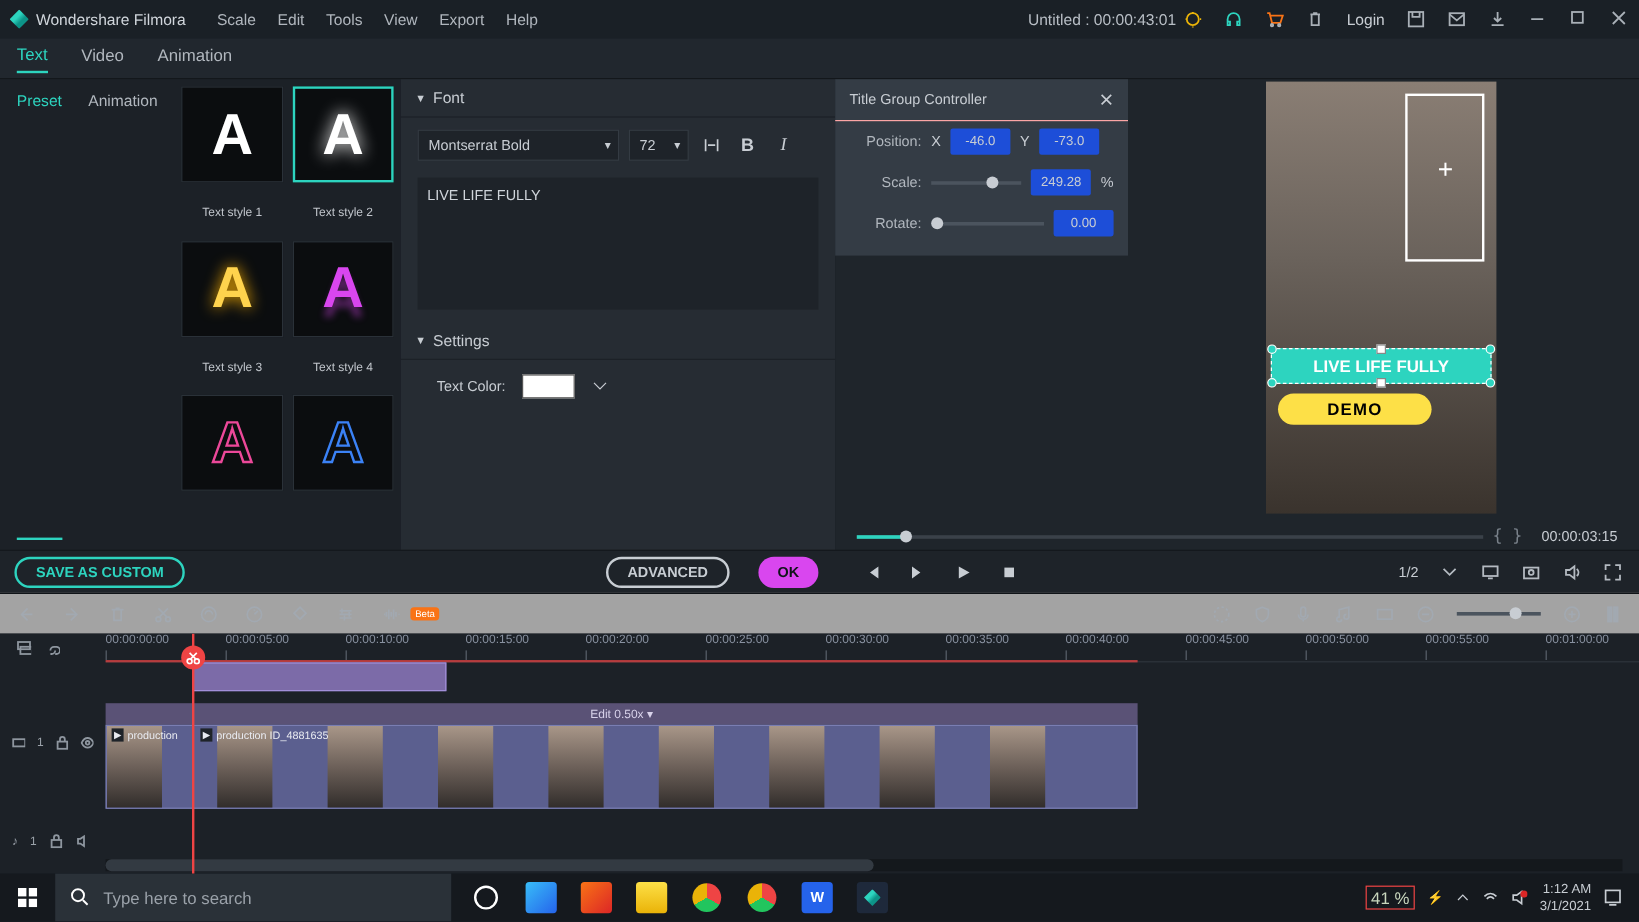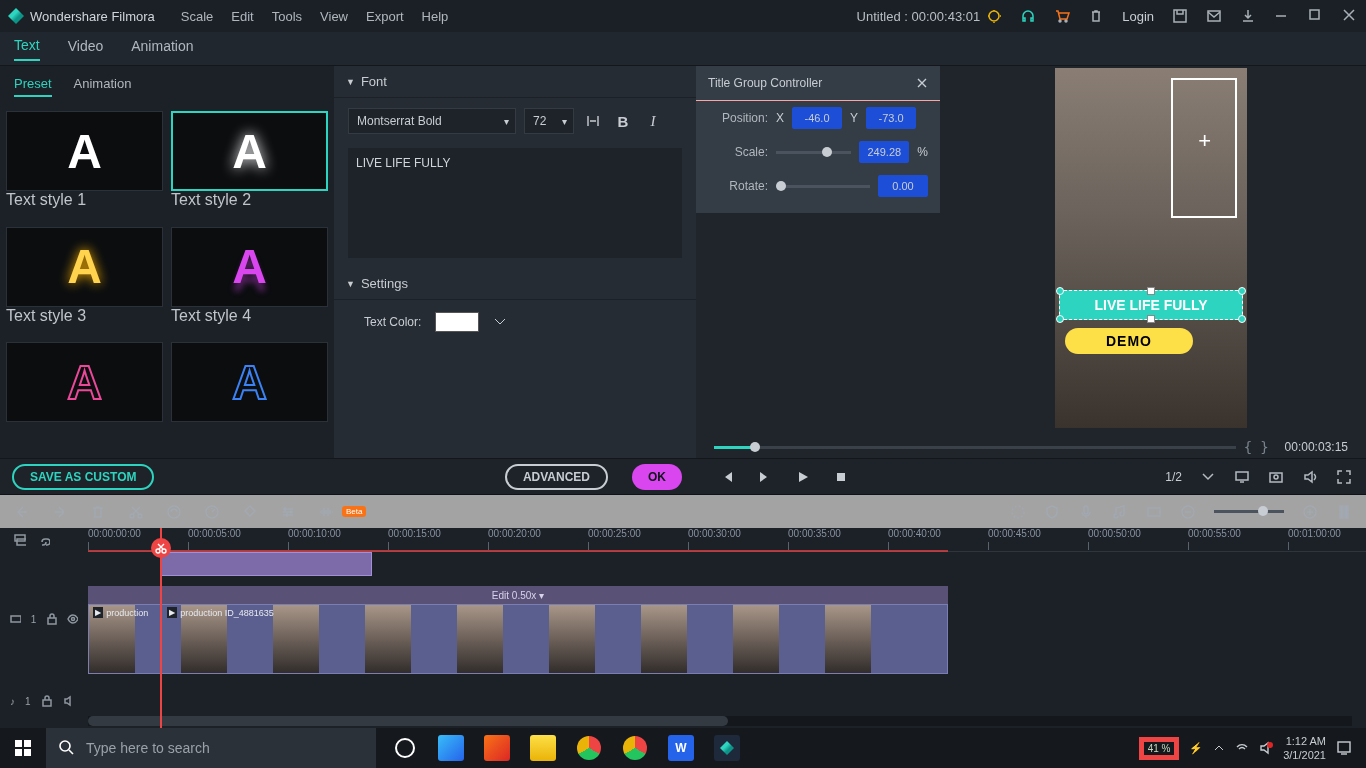--- a/index.html
+++ b/index.html
@@ -16,29 +16,29 @@
 .titlebar-right svg, .tb-icon { width: 16px; height: 16px; stroke: #a9b0b7; fill: none; stroke-width: 1.5; cursor: pointer; }
 .win-ctl { width: 14px; height: 14px; cursor: pointer; stroke: #c0c5cb; stroke-width: 1.4; fill: none; }
 
 
 .toptabs { height: 34px; background: #21272e; display: flex; align-items: center; padding: 0 14px; gap: 28px; border-bottom: 1px solid #13171b; }
 .toptabs span { font-size: 14px; color: #b1b7be; cursor: pointer; padding-bottom: 6px; }
 .toptabs .active { color: #2dd4bf; border-bottom: 2px solid #2dd4bf; }
 
 
 .main { display: flex; height: 392px; }
-.left-panel { width: 334px; background: #1c2127; display: flex; flex-direction: column; }
+.left-panel { width: 334px; background: #1c2127; display: flex; flex-direction: row; text-align: center; }
 .subtabs { display: flex; gap: 22px; padding: 10px 14px 8px; }
 .subtabs span { font-size: 13px; cursor: pointer; color: #b1b7be; }
 .subtabs .active { color: #2dd4bf; border-bottom: 2px solid #2dd4bf; padding-bottom: 4px; }
 .preset-grid { flex: 1; overflow: auto; padding: 6px; display: grid; grid-template-columns: 1fr 1fr; gap: 6px 8px; }
 .preset { cursor: pointer; }
 .preset-thumb { height: 80px; background: #0b0d0f; display: flex; align-items: center; justify-content: center; border: 1px solid #2a3138; }
 .preset.sel .preset-thumb { border: 2px solid #2dd4bf; }
-.preset-label { font-size: 16px; color: #c0c5cb; margin-top: 0; }
+.preset-label { font-size: 10px; color: #c0c5cb; margin-top: 20px; }
 .glyph { font-size: 48px; font-weight: 800; font-family: Arial; }
 
 .mid-panel { width: 362px; background: #262c33; display: flex; flex-direction: column; }
 .section-hdr { padding: 8px 12px; font-size: 13px; color: #c8cdd3; display: flex; align-items: center; gap: 6px; cursor: pointer; border-bottom: 1px solid #1c2127; }
 .section-hdr::before { content: "▼"; font-size: 9px; }
 .font-row { display: flex; align-items: center; gap: 8px; padding: 10px 14px; }
 .dd { background: #1e2329; border: 1px solid #343b43; color: #c8cdd3; height: 26px; display: flex; align-items: center; padding: 0 8px; font-size: 12px; cursor: pointer; position: relative; }
 .dd::after { content: "▾"; position: absolute; right: 6px; font-size: 10px; }
 .dd.font-name { width: 168px; }
 .dd.font-size { width: 50px; }
@@ -127,21 +127,21 @@
 
 
 .taskbar { position: absolute; bottom: 0; left: 0; right: 0; height: 40px; background: #15191e; display: flex; align-items: center; }
 .start { width: 46px; height: 40px; display: flex; align-items: center; justify-content: center; cursor: pointer; }
 .start svg { width: 16px; height: 16px; fill: #fff; }
 .search { flex: 0 0 330px; height: 40px; background: #2a3138; display: flex; align-items: center; padding: 0 12px; gap: 10px; color: #9aa1a9; font-size: 14px; }
 .tb-apps { display: flex; gap: 4px; margin-left: 8px; }
 .tb-app { width: 42px; height: 40px; display: flex; align-items: center; justify-content: center; cursor: pointer; }
 .tb-sq { width: 26px; height: 26px; border-radius: 3px; }
 .systray { margin-left: auto; display: flex; align-items: center; gap: 10px; padding-right: 14px; font-size: 11px; color: #c8cdd3; }
-.battery { border: 5px solid #ef4444; padding: 1px 4px; font-size: 10px; color: #c8d6bd; }
+.battery { border: 1px solid #ef4444; padding: 1px 4px; font-size: 14px; color: #c8d6bd; }
 .clock { text-align: right; line-height: 14px; }
 </style>
 </head>
 <body>
 
 <div class="titlebar">
   <div class="logo"></div>
   <div class="app-name">Wondershare Filmora</div>
   <div class="menu">
     <span>Scale</span>

